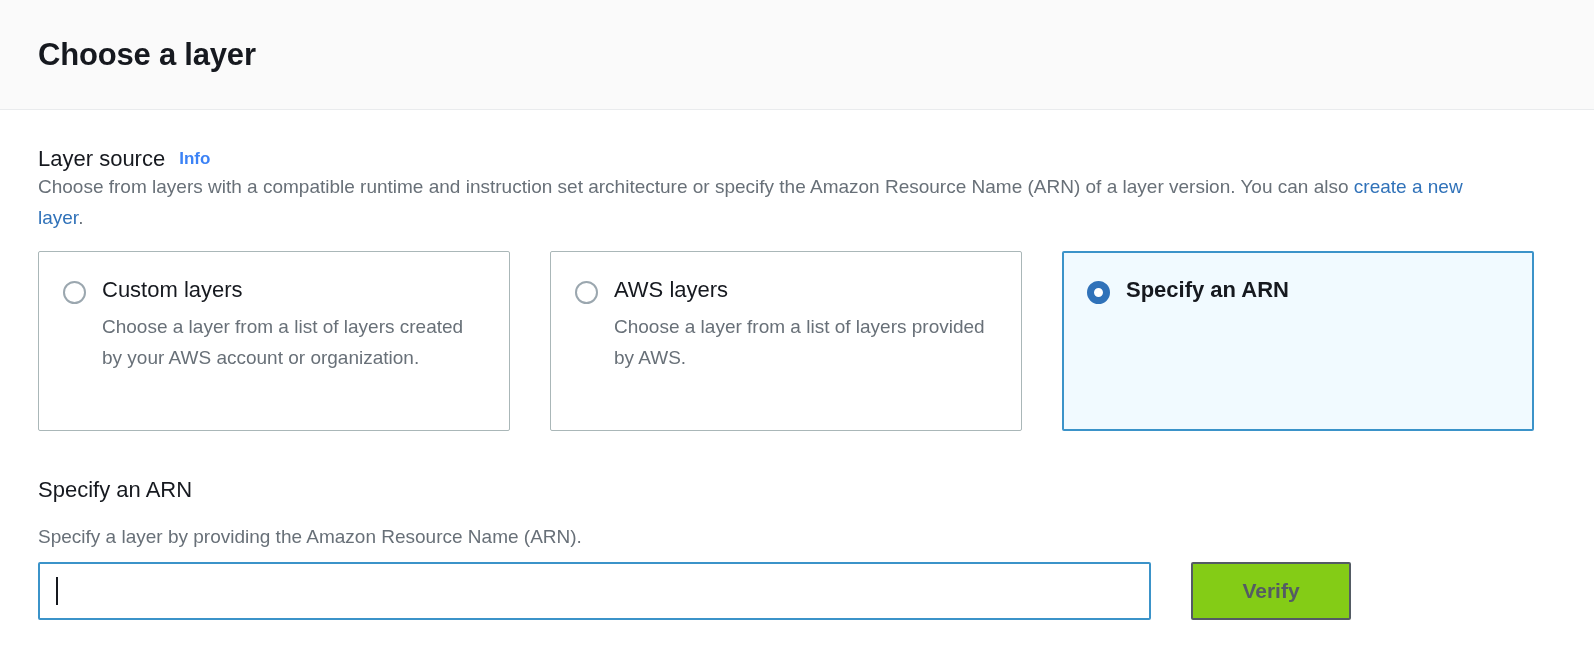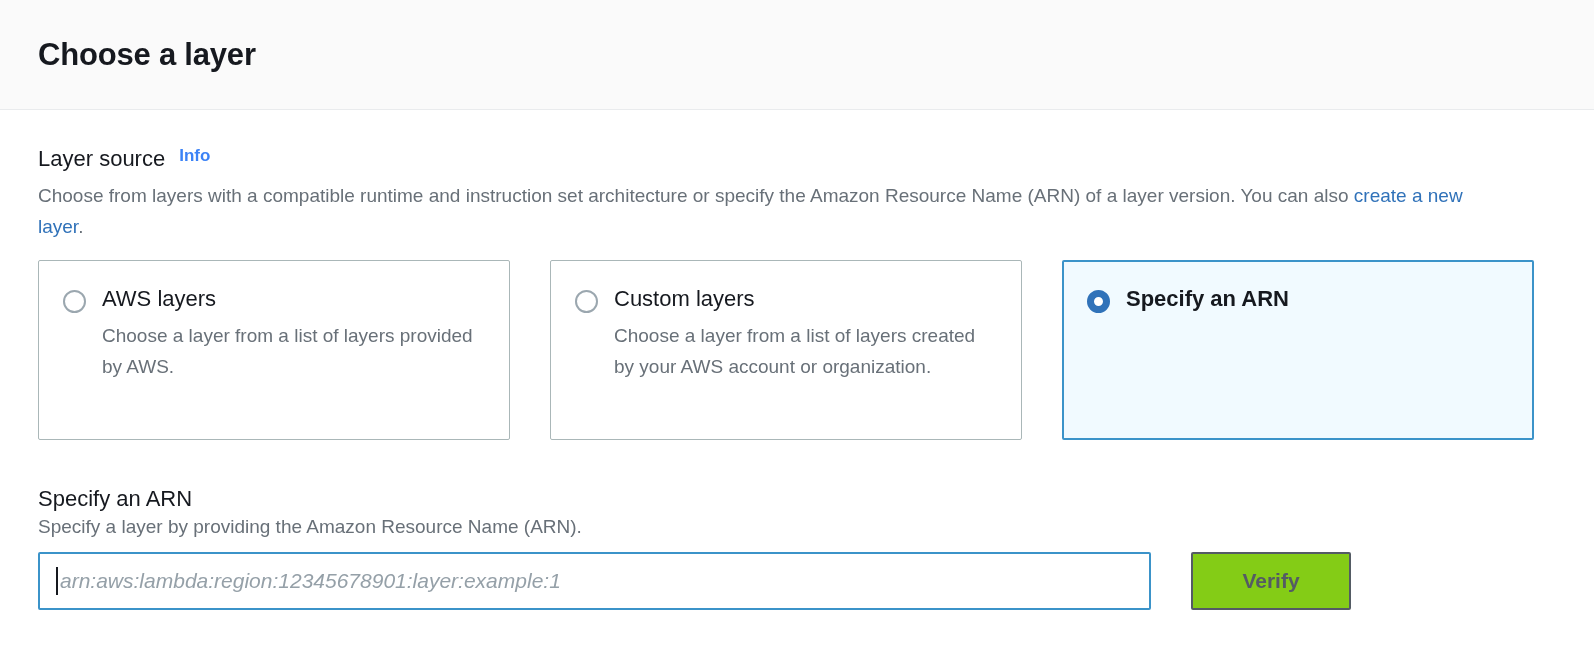--- a/index.html
+++ b/index.html
@@ -34,36 +34,35 @@
   }
 
   
   .modal-body {
     padding: 36px 38px 0 38px;
     background: #ffffff;
   }
 
   .field-label-row {
     display: flex;
-    align-items: flex-start;
+    align-items: center;
     gap: 14px;
   }
   .field-label {
     font-size: 22px;
     font-weight: normal;
     color: #16191f;
   }
   .info-link {
     font-size: 17px;
     font-weight: bold;
     color: #3b82f6;
     cursor: pointer;
   }
   .field-desc {
-    margin-top: 9px;
     font-size: 19px;
     line-height: 1.62;
     color: #687078;
     max-width: 1440px;
   }
   .inline-link {
     color: #3072b9;
     cursor: pointer;
   }
 
@@ -122,21 +121,21 @@
     color: #687078;
   }
 
   
   .arn-section { margin-top: 46px; }
   .arn-heading {
     font-size: 22px;
     color: #16191f;
   }
   .arn-desc {
-    margin-top: 4px;
+    margin-top: 23px;
     font-size: 19px;
     color: #687078;
   }
   .arn-row {
     margin-top: 14px;
     display: flex;
     align-items: center;
     gap: 40px;
   }
   .arn-input-wrap {
@@ -202,48 +201,47 @@
     <span class="info-link">Info</span>
   </div>
 
   <div class="field-desc"><span>Choose from layers with a compatible runtime and instruction set architecture or specify the Amazon Resource Name (ARN) of a layer version. You can also </span><span class="inline-link">create a new layer</span><span>.</span></div>
 
   <div class="radio-cards">
 
     <div class="radio-card">
       <span class="radio-dot"></span>
       <span class="radio-text">
-        <span class="radio-title">AWS layers</span>
-        <div class="radio-desc">Choose a layer from a list of layers provided by AWS.</div>
+        <span class="radio-title">Custom layers</span>
+        <div class="radio-desc">Choose a layer from a list of layers created by your AWS account or organization.</div>
       </span>
     </div>
 
     <div class="radio-card">
       <span class="radio-dot"></span>
       <span class="radio-text">
-        <span class="radio-title">Custom layers</span>
-        <div class="radio-desc">Choose a layer from a list of layers created by your AWS account or organization.</div>
+        <span class="radio-title">AWS layers</span>
+        <div class="radio-desc">Choose a layer from a list of layers provided by AWS.</div>
       </span>
     </div>
 
     <div class="radio-card selected">
       <span class="radio-dot"></span>
       <span class="radio-text">
         <span class="radio-title">Specify an ARN</span>
       </span>
     </div>
 
   </div>
 
   <div class="arn-section">
     <div class="arn-heading">Specify an ARN</div>
     <div class="arn-desc">Specify a layer by providing the Amazon Resource Name (ARN).</div>
 
     <div class="arn-row">
       <div class="arn-input-wrap">
         <span class="caret"></span>
-        <input class="arn-input" type="text" placeholder="arn:aws:lambda:region:12345678901:layer:example:1" value="" style="">
       </div>
       <button class="verify-button">Verify</button>
     </div>
   </div>
 
 </div>
 
 </body></html>

